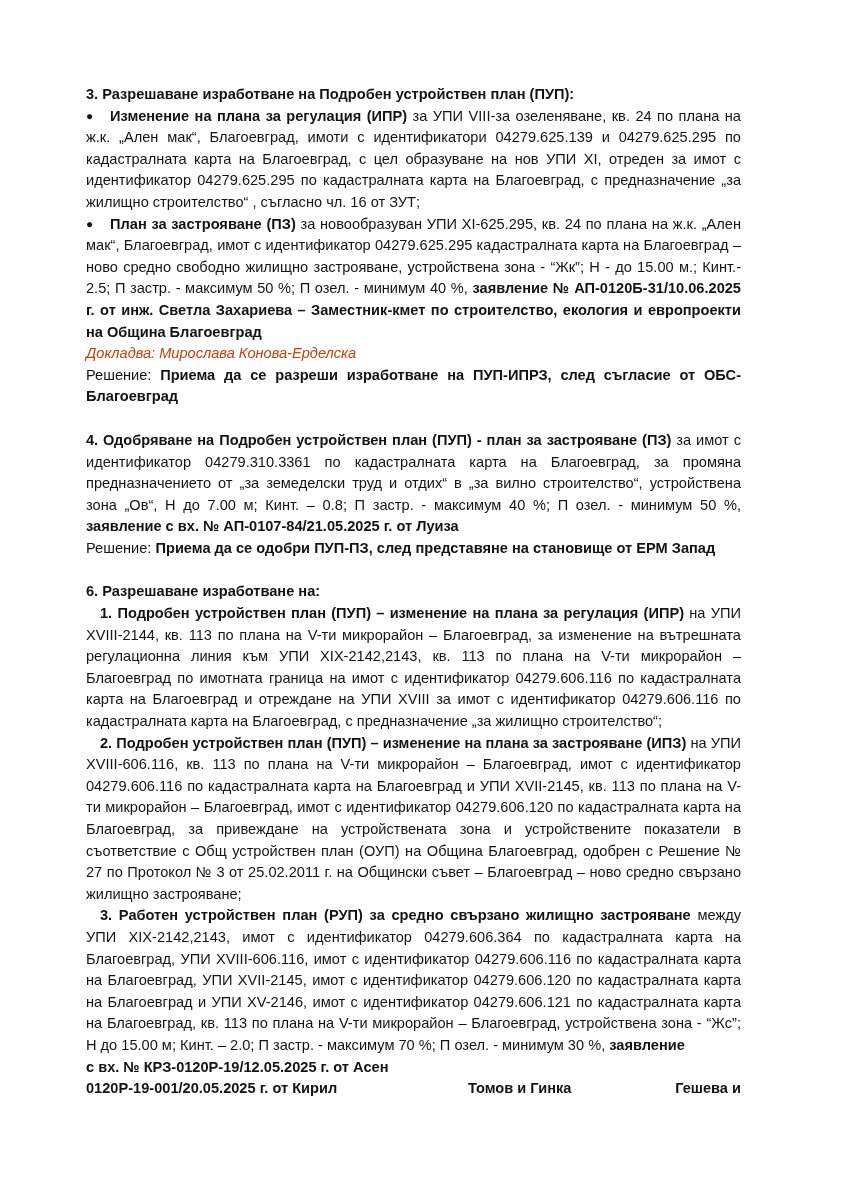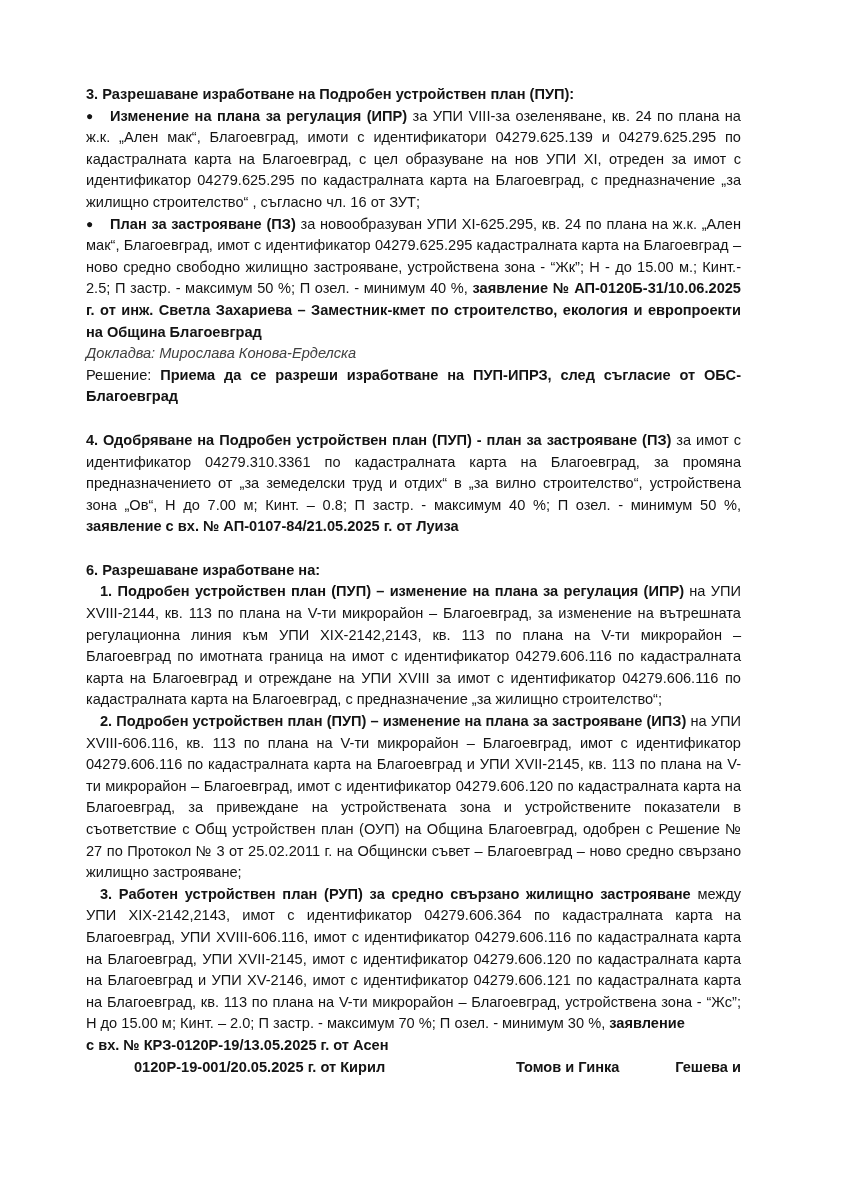--- a/index.html
+++ b/index.html
@@ -7,49 +7,50 @@
       width: 849px; height: 1200px; position: relative; overflow: hidden;
       font-family: "Liberation Sans", "DejaVu Sans", sans-serif;
       color: #141414;
     }
     .page {
       position: absolute; left: 86px; top: 84px; width: 655px;
       font-size: 14.6px; line-height: 21.6px;
     }
     p { margin: 0; text-align: justify; }
     .b { font-weight: bold; }
-    .i { font-style: italic; color: #404040; }
+    .i { font-style: italic; color: #c2410c; }
     .heading { font-weight: bold; }
     .bullet { display: inline-block; width: 24px; font-size: 12px; vertical-align: 1px; }
     .indent { text-indent: 14px; }
     .gap { height: 22px; }
     .tab { display: inline-block; }
   </style>
 </head>
 <body>
 
 <div class="page">
 
   <p class="heading">3. Разрешаване изработване на Подробен устройствен план (ПУП):</p>
   <p><span class="bullet">●</span><span class="b">Изменение на плана за регулация (ИПР)</span><span> за УПИ VIII-за озеленяване, кв. 24 по плана на ж.к. „Ален мак“, Благоевград, имоти с идентификатори 04279.625.139 и 04279.625.295 по кадастралната карта на Благоевград, с цел образуване на нов УПИ XI, отреден за имот с идентификатор 04279.625.295 по кадастралната карта на Благоевград, с предназначение „за жилищно строителство“ , съгласно чл. 16 от ЗУТ;</span></p>
   <p><span class="bullet">●</span><span class="b">План за застрояване (ПЗ)</span><span> за новообразуван УПИ XI-625.295, кв. 24 по плана на ж.к. „Ален мак“, Благоевград, имот с идентификатор 04279.625.295 кадастралната карта на Благоевград – ново средно свободно жилищно застрояване, устройствена зона - “Жк”; Н - до 15.00 м.; Кинт.- 2.5; П застр. - максимум 50 %; П озел. - минимум 40 %, </span><span class="b">заявление № АП-0120Б-31/10.06.2025 г. от инж. Светла Захариева – Заместник-кмет по строителство, екология и европроекти на Община Благоевград</span></p>
   <p class="i">Докладва: Мирослава Конова-Ерделска</p>
   <p><span>Решение:</span><span class="b"> Приема да се разреши изработване на ПУП-ИПРЗ, след съгласие от ОБС-Благоевград</span></p>
 
   <div class="gap"></div>
 
   <p><span class="b">4. Одобряване на Подробен устройствен план (ПУП) - план за застрояване (ПЗ)</span><span> за имот с идентификатор 04279.310.3361 по кадастралната карта на Благоевград, за промяна предназначението от „за земеделски труд и отдих“ в „за вилно строителство“, устройствена зона „Ов“, Н до 7.00 м; Кинт. – 0.8; П застр. - максимум 40 %; П озел. - минимум 50 %, </span><span class="b">заявление с вх. № АП-0107-84/21.05.2025 г. от Луиза</span></p>
+  <p><span>Решение:</span><span class="b"> Приема да се одобри ПУП-ПЗ, след представяне на становище от ЕРМ Запад</span></p>
 
   <div class="gap"></div>
 
   <p class="heading">6. Разрешаване изработване на:</p>
   <p class="indent"><span class="b">1. Подробен устройствен план (ПУП) – изменение на плана за регулация (ИПР)</span><span> на УПИ XVIII-2144, кв. 113 по плана на V-ти микрорайон – Благоевград, за изменение на вътрешната регулационна линия към УПИ XIX-2142,2143, кв. 113 по плана на V-ти микрорайон – Благоевград по имотната граница на имот с идентификатор 04279.606.116 по кадастралната карта на Благоевград и отреждане на УПИ XVIII за имот с идентификатор 04279.606.116 по кадастралната карта на Благоевград, с предназначение „за жилищно строителство“;</span></p>
   <p class="indent"><span class="b">2. Подробен устройствен план (ПУП) – изменение на плана за застрояване (ИПЗ)</span><span> на УПИ XVIII-606.116, кв. 113 по плана на V-ти микрорайон – Благоевград, имот с идентификатор 04279.606.116 по кадастралната карта на Благоевград и УПИ XVII-2145, кв. 113 по плана на V-ти микрорайон – Благоевград, имот с идентификатор 04279.606.120 по кадастралната карта на Благоевград, за привеждане на устройствената зона и устройствените показатели в съответствие с Общ устройствен план (ОУП) на Община Благоевград, одобрен с Решение № 27 по Протокол № 3 от 25.02.2011 г. на Общински съвет – Благоевград – ново средно свързано жилищно застрояване;</span></p>
   <p class="indent"><span class="b">3. Работен устройствен план (РУП) за средно свързано жилищно застрояване</span><span> между УПИ XIX-2142,2143, имот с идентификатор 04279.606.364 по кадастралната карта на Благоевград, УПИ XVIII-606.116, имот с идентификатор 04279.606.116 по кадастралната карта на Благоевград, УПИ XVII-2145, имот с идентификатор 04279.606.120 по кадастралната карта на Благоевград и УПИ XV-2146, имот с идентификатор 04279.606.121 по кадастралната карта на Благоевград, кв. 113 по плана на V-ти микрорайон – Благоевград, устройствена зона - “Жс”; Н до 15.00 м; Кинт. – 2.0; П застр. - максимум 70 %; П озел. - минимум 30 %, </span><span class="b">заявление</span></p>
   <p class="b" style="display:flex;justify-content:space-between;">
-    <span>с вх. № КРЗ-0120Р-19/13.05.2025 г. от Асен</span>
+    <span>с вх. № КРЗ-0120Р-19/12.05.2025 г. от Асен</span>
   </p>
-  <p class="b" style="display:flex;margin-left:48px;">
+  <p class="b" style="display:flex;">
     <span style="width:382px;">0120Р-19-001/20.05.2025 г. от Кирил</span>
     <span style="flex:1;">Томов и Гинка</span>
     <span>Гешева и</span>
   </p>
 </div>
 
 </body></html>

